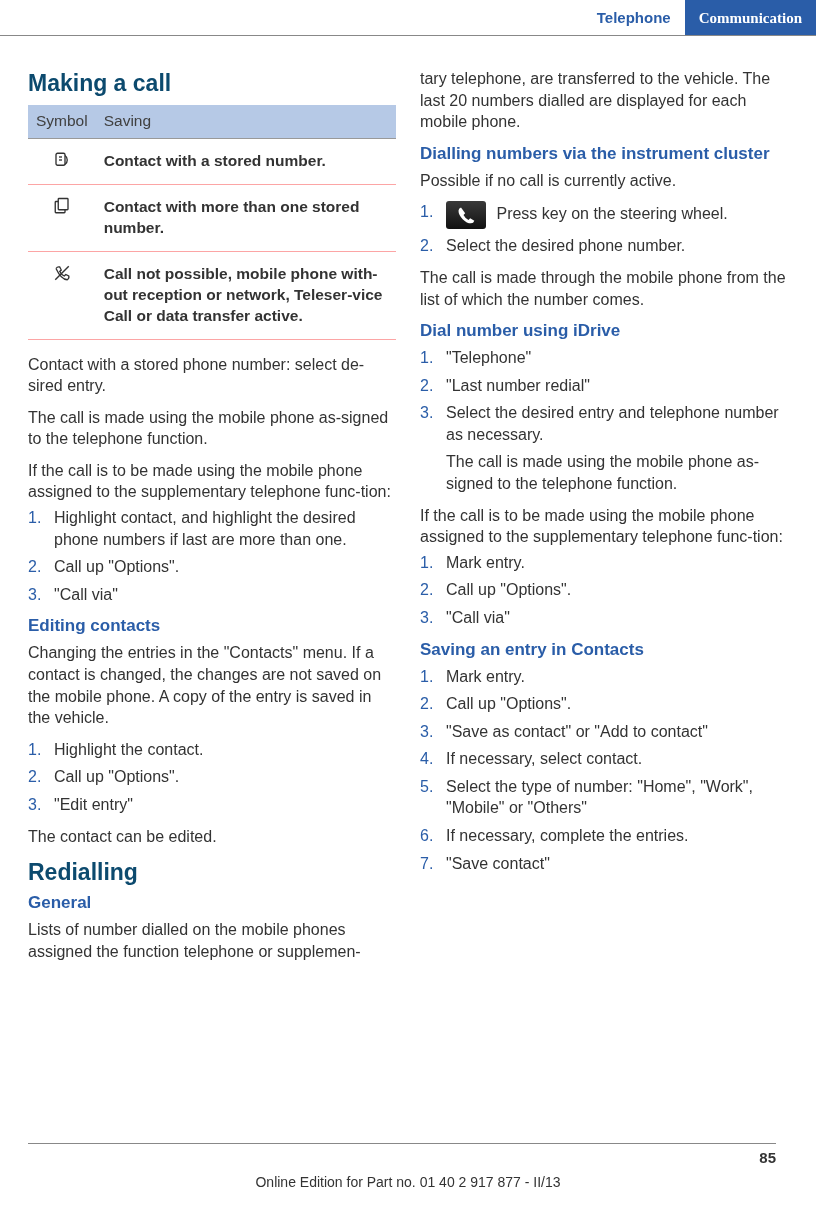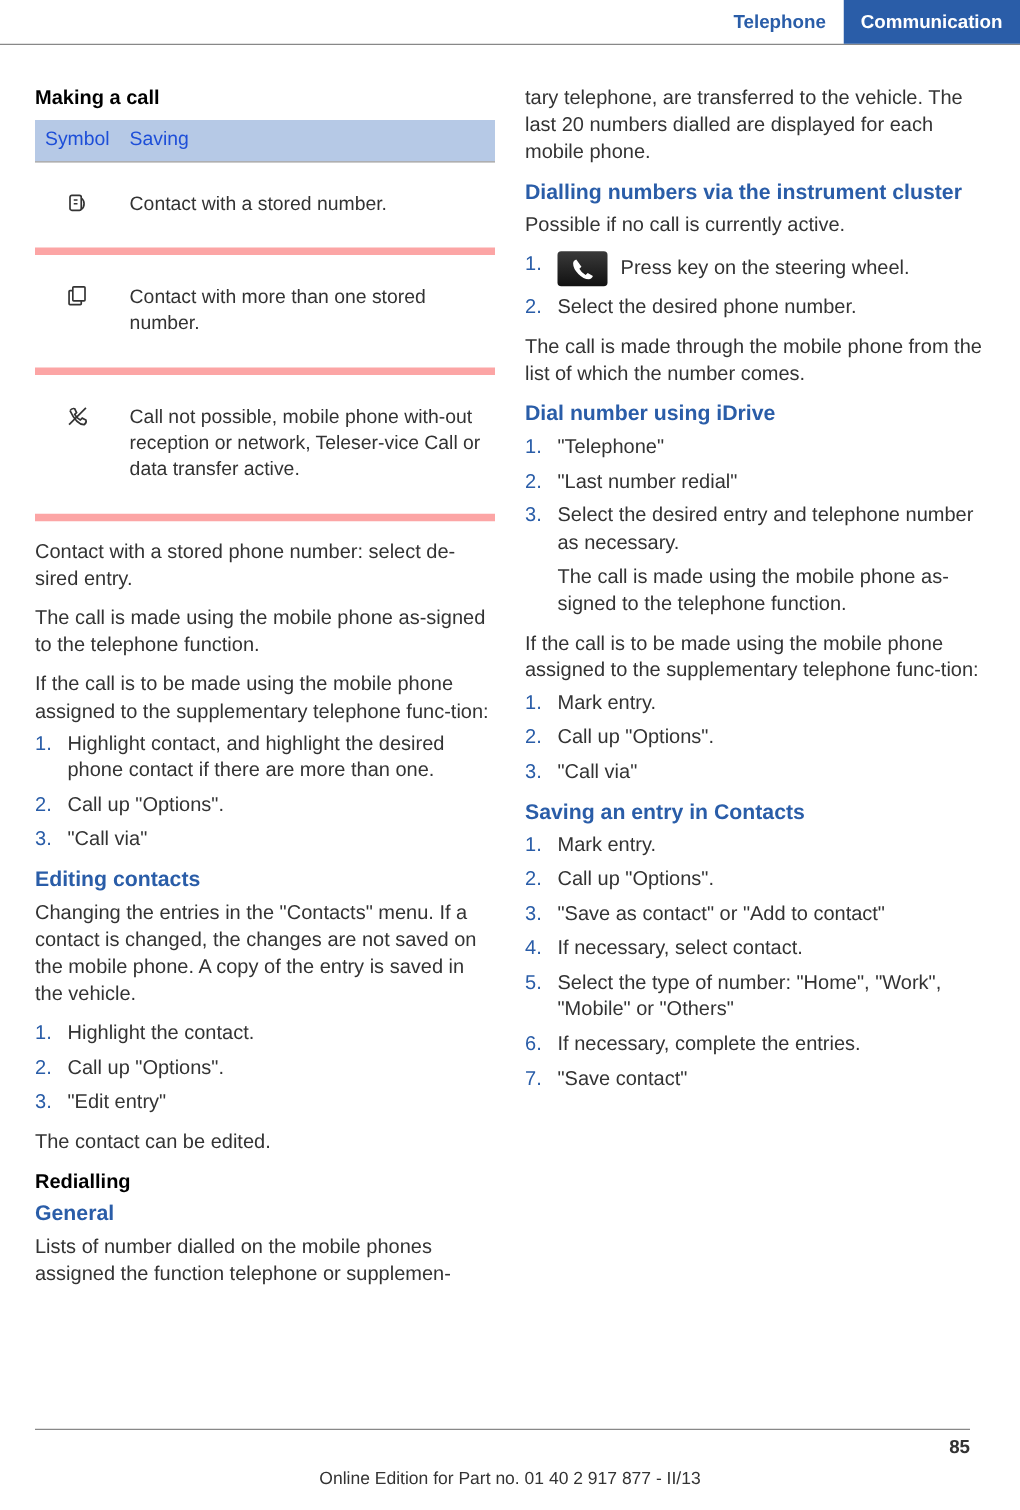--- a/index.html
+++ b/index.html
@@ -19,33 +19,33 @@
     align-items: stretch;
     height: 36px;
     border-bottom: 1px solid #888;
   }
   .header-tab {
     padding: 8px 14px;
     font-weight: bold;
     font-size: 15px;
   }
   .header-tab.plain { color: #2a5da8; }
-  .header-tab.active { background: #2a5da8; color: #fff; }
+  .header-tab.active { background: #2a5da8; color: #fff; font-family: Liberation Serif, serif; }
   .page {
     display: flex;
     gap: 24px;
     padding: 32px 28px 0 28px;
   }
   .col {
     flex: 1;
     min-width: 0;
   }
   h2.blue {
-    color: #000000;
-    font-size: 16px;
+    color: #0c4a6e;
+    font-size: 23px;
     font-weight: bold;
     margin-bottom: 4px;
     margin-top: 10px;
   }
   h3.blue {
     color: #2a5da8;
     font-size: 17px;
     font-weight: bold;
     margin-bottom: 4px;
     margin-top: 10px;
@@ -58,26 +58,27 @@
     border-collapse: collapse;
     margin: 6px 0 14px 0;
     font-size: 15.5px;
   }
   table.symbol-table th {
     background: #b6c9e6;
     text-align: left;
     font-weight: normal;
     padding: 6px 8px;
     border-bottom: 1px solid #999;
-    color: #1d4ed8;
+    color: #404040;
   }
   table.symbol-table td {
-    padding: 24px 8px;
-    border-bottom: 6px solid #fca5a5;
+    padding: 12px 8px;
+    border-bottom: 1px solid #fca5a5;
     vertical-align: top;
+    font-weight: bold;
   }
   table.symbol-table td.sym {
     width: 54px;
     text-align: center;
   }
   ol.numlist {
     list-style: none;
     counter-reset: item;
     margin-bottom: 10px;
   }
@@ -184,21 +185,21 @@
         <td>Call not possible, mobile phone with‐out reception or network, Teleser‐vice Call or data transfer active.</td>
       </tr>
     </tbody>
       </table>
 
     <p>Contact with a stored phone number: select de‐sired entry.</p>
     <p>The call is made using the mobile phone as‐signed to the telephone function.</p>
     <p class="tight">If the call is to be made using the mobile phone assigned to the supplementary telephone func‐tion:</p>
 
     <ol class="numlist">
-      <li>Highlight contact, and highlight the desired phone contact if there are more than one.</li>
+      <li>Highlight contact, and highlight the desired phone numbers if last are more than one.</li>
       <li>Call up "Options".</li>
       <li>"Call via"</li>
     </ol>
 
     <h3 class="blue">Editing contacts</h3>
     <p>Changing the entries in the "Contacts" menu. If a contact is changed, the changes are not saved on the mobile phone. A copy of the entry is saved in the vehicle.</p>
     <ol class="numlist">
       <li>Highlight the contact.</li>
       <li>Call up "Options".</li>
       <li>"Edit entry"</li>

